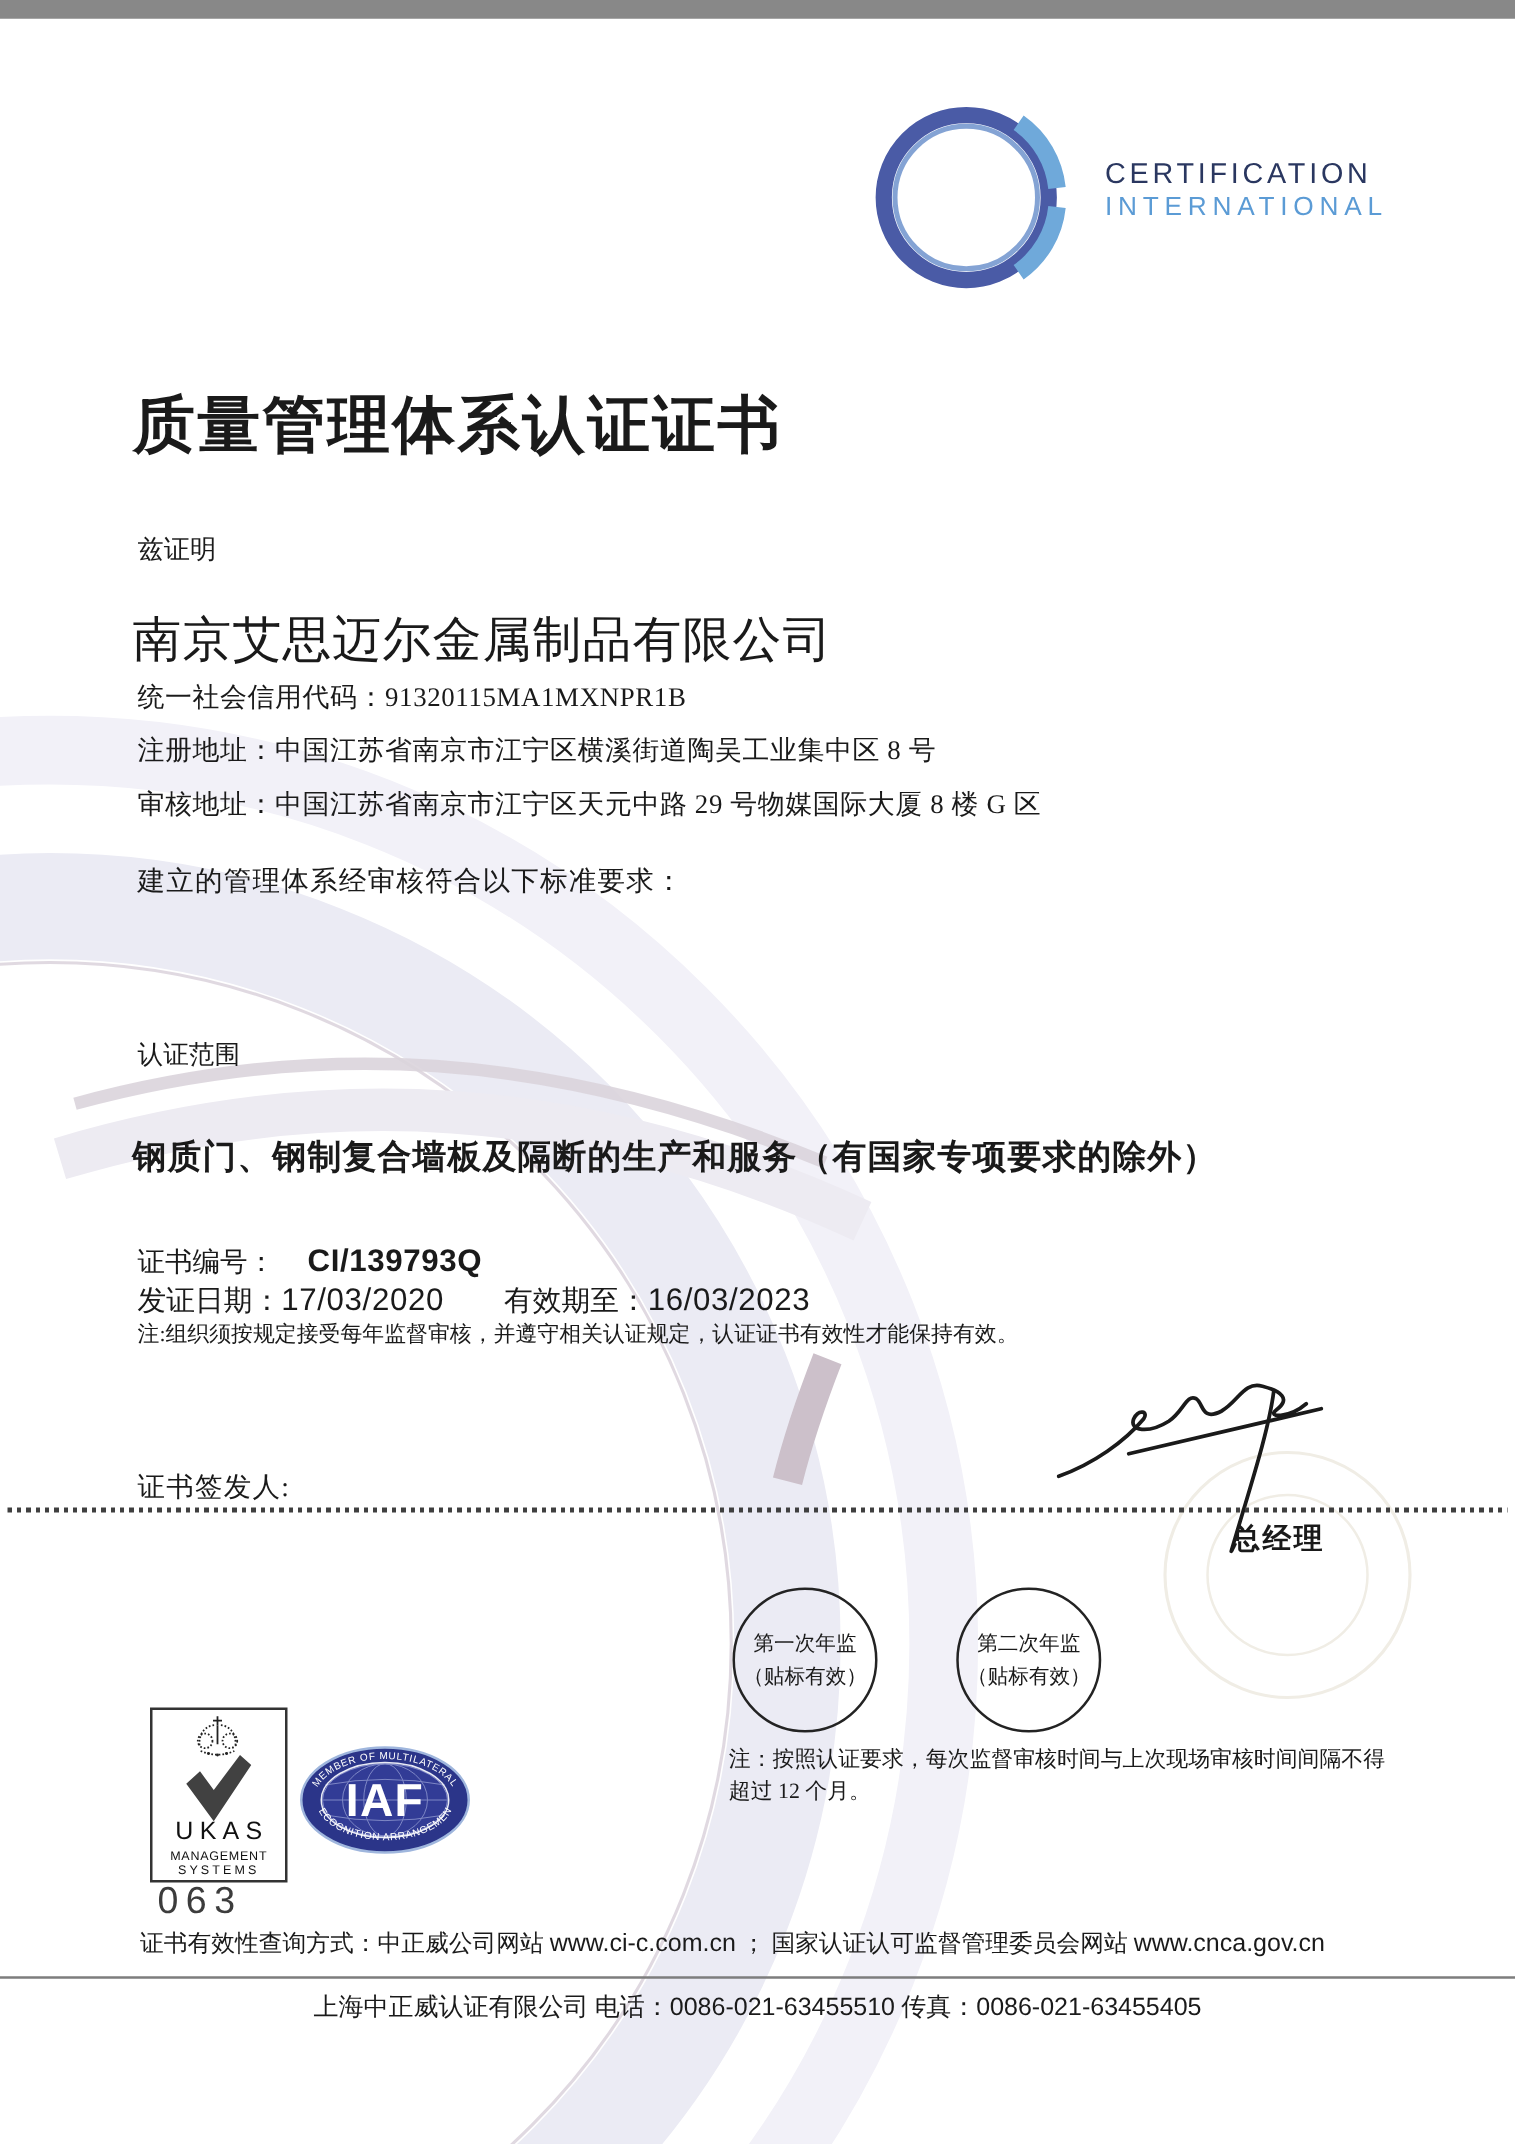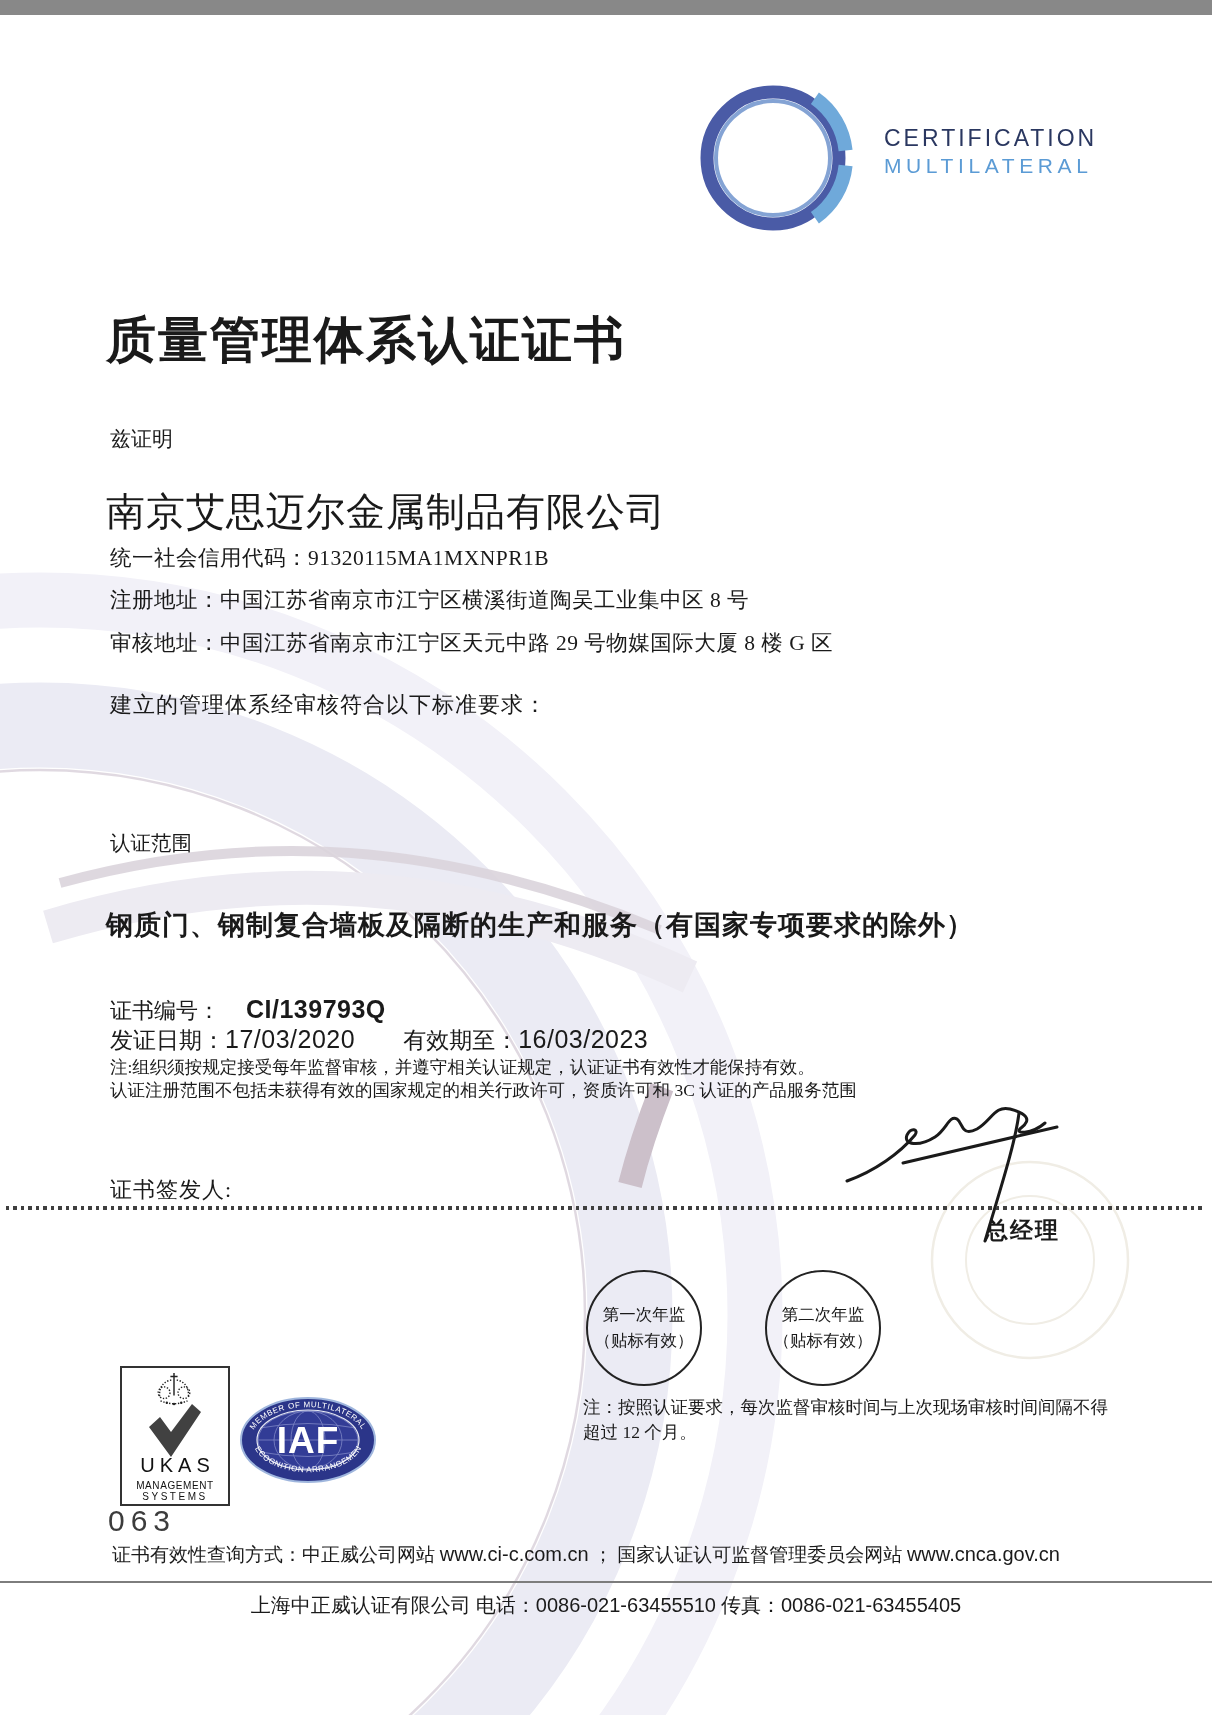--- a/index.html
+++ b/index.html
@@ -51,21 +51,21 @@
   .surv-c2{left:765px;top:1255px;}
   .surv-note{left:583px;top:1380px;width:600px;font-size:17.5px;line-height:1.45;}
 
   .ukas-box{left:120px;top:1351px;width:106px;height:136px;border:2px solid #333;background:#fff;}
   .ukas-acronym{position:absolute;left:0;top:86px;width:100%;text-align:center;
     font-family:"Liberation Sans","DejaVu Sans",sans-serif;font-size:20px;letter-spacing:5px;color:#111;text-indent:5px;}
   .ukas-word1{position:absolute;left:0;top:112px;width:100%;text-align:center;
     font-family:"Liberation Sans","DejaVu Sans",sans-serif;font-size:10px;letter-spacing:0.6px;color:#111;}
   .ukas-word2{position:absolute;left:0;top:123px;width:100%;text-align:center;
     font-family:"Liberation Sans","DejaVu Sans",sans-serif;font-size:10px;letter-spacing:2.5px;color:#111;}
-  .ukas-number{left:108px;top:1489px;font-family:"Liberation Sans","DejaVu Sans",sans-serif;
+  .ukas-number{left:126px;top:1489px;font-family:"Liberation Sans","DejaVu Sans",sans-serif;
     font-size:30px;letter-spacing:6px;color:#3c3c3c;}
 
   .footer-row1{left:112px;top:1527px;font-size:19px;}
   .footer-url{font-family:"Liberation Sans","DejaVu Sans",sans-serif;font-size:20px;}
   .footer-rule{left:0;top:1566px;width:1212px;height:0;border-top:2px solid #7d7d7d;}
   .footer-row2{left:0;top:1577px;width:1212px;text-align:center;font-size:20px;}
   .bottom-line{left:225px;top:1711px;width:987px;height:0;border-top:2px solid #cccccc;}
 </style>
 </head>
 <body>
@@ -85,21 +85,21 @@
 
   <div class="content">
 
     <svg class="abs" style="left:688px;top:58px;" width="172" height="172" viewBox="0 0 172 172">
       <circle cx="85" cy="85" r="66" fill="none" stroke="#4a5ba6" stroke-width="13"></circle>
       <circle cx="85" cy="85" r="57" fill="none" stroke="#6f93cc" stroke-width="4" opacity="0.85"></circle>
       <path d="M 126.9,25.2 A 73,73 0 0 1 157.6,77.4" fill="none" stroke="#6fa9da" stroke-width="14"></path>
       <path d="M 157.6,92.6 A 73,73 0 0 1 126.9,144.8" fill="none" stroke="#6fa9da" stroke-width="14"></path>
     </svg>
     <div class="abs sans logo-word1">CERTIFICATION</div>
-    <div class="abs sans logo-word2">MULTILATERAL</div>
+    <div class="abs sans logo-word2">INTERNATIONAL</div>
 
     <div class="abs title">质量管理体系认证证书</div>
     <div class="abs intro">兹证明</div>
 
     <div class="abs company-name">南京艾思迈尔金属制品有限公司</div>
     <div class="abs line21 credit-line">
       <span>统一社会信用代码：</span><span>91320115MA1MXNPR1B</span>
     </div>
     <div class="abs line21 reg-line">
       <span>注册地址：</span><span>中国江苏省南京市江宁区横溪街道陶吴工业集中区 8 号</span>
@@ -113,21 +113,20 @@
     <div class="abs scope-label">认证范围</div>
     <div class="abs scope-text">钢质门、钢制复合墙板及隔断的生产和服务（有国家专项要求的除外）</div>
 
     <div class="abs certnum-row">
       <span>证书编号：</span><span class="certnum-val">CI/139793Q</span>
     </div>
     <div class="abs dates-row">
       <span>发证日期：</span><span class="date-val">17/03/2020</span><span style="display:inline-block;width:48px;"></span><span>有效期至：</span><span class="date-val">16/03/2023</span>
     </div>
     <div class="abs note-line1">注:组织须按规定接受每年监督审核，并遵守相关认证规定，认证证书有效性才能保持有效。</div>
-    <div class="abs note-line2">认证注册范围不包括未获得有效的国家规定的相关行政许可，资质许可和 3C 认证的产品服务范围</div>
 
     <svg class="abs" style="left:845px;top:1068px;" width="250" height="165" viewBox="0 0 250 165">
       <g fill="none" stroke="#1a1a1a" stroke-width="3" stroke-linecap="round">
         <path d="M 2,98 C 30,88 55,70 70,52 C 74,46 66,44 62,52 C 58,62 74,64 90,54 C 102,46 104,32 112,36 C 118,40 116,54 132,46 C 146,38 150,22 165,26 C 180,30 188,36 176,45 C 168,51 186,52 200,40"></path>
         <path d="M 58,80 L 212,44"></path>
         <path d="M 174,30 C 170,62 154,110 140,158"></path>
       </g>
     </svg>
     <div class="abs issuer-label">证书签发人:</div>
     <div class="abs dotted-line"></div>

